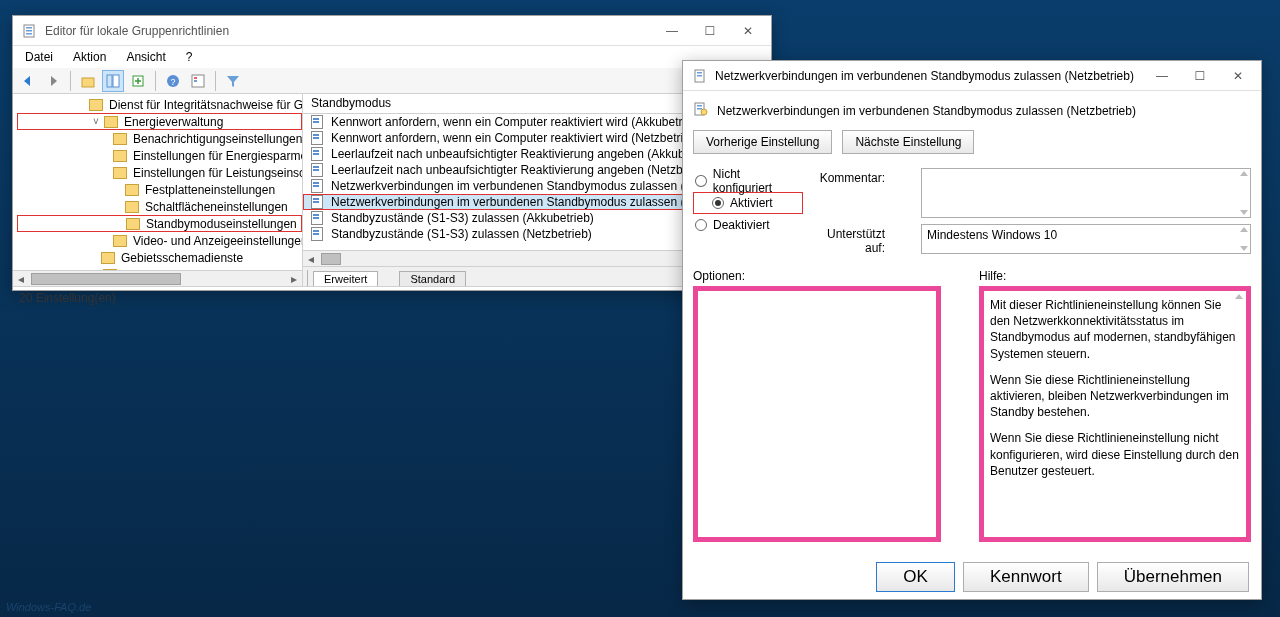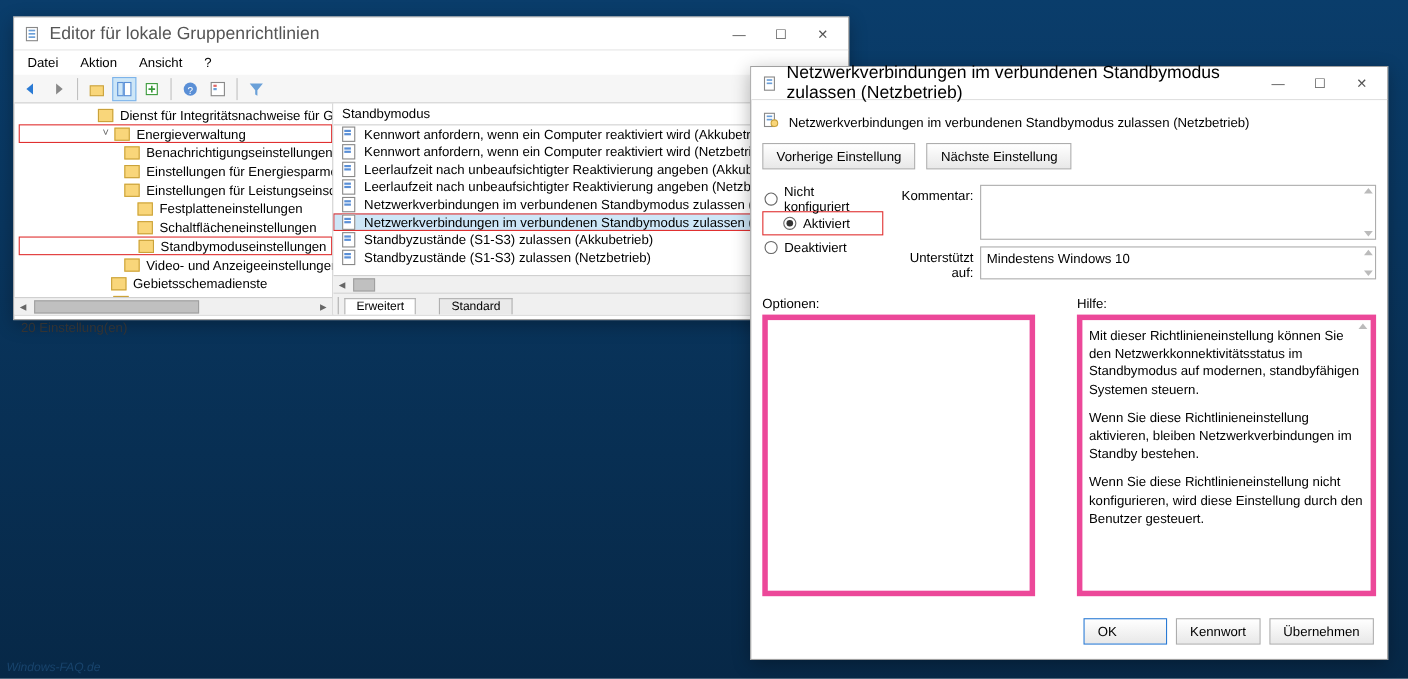--- a/index.html
+++ b/index.html
@@ -21,21 +21,21 @@
   }
   .titlebar {
     height: 30px;
     background: #fff;
     display: flex;
     align-items: center;
     padding: 0 4px;
     border-bottom: 1px solid #e0e0e0;
   }
   .titlebar .icon { width: 16px; height: 16px; margin: 0 6px; display:inline-block; }
-  .titlebar .title { flex: 1; color: #555; font-size: 16px; }
+  .titlebar .title { flex: 1; color: #555; font-size: 12px; }
   .win-controls { display: flex; }
   .win-controls div {
     width: 38px; height: 28px;
     display: flex; align-items: center; justify-content: center;
     color: #555; cursor: pointer;
   }
   .menubar {
     height: 22px;
     display: flex;
     align-items: center;
@@ -122,40 +122,40 @@
   .pol-header { display:flex; align-items:center; gap:8px; padding:4px 0 10px 0;}
   .pol-nav { display:flex; gap:10px; margin-bottom:14px;}
   .nav-btn { padding:4px 12px; border:1px solid #adadad; background:linear-gradient(#fff,#e8e8e8); cursor:pointer; font-size:12px;}
   .pol-top { display:flex; gap:10px; margin-bottom:8px;}
   .radio-col { width:110px; padding-top:2px;}
   .radio-row { display:flex; align-items:center; gap:6px; height:22px; padding:0 2px; cursor:pointer;}
   .radio-row.hl { border:1px solid #e03030; padding:0 18px;text-align:right;}
   .radio { width:12px; height:12px; border:1px solid #666; border-radius:50%; display:flex;align-items:center;justify-content:center;}
   .radio.checked:after { content:""; width:6px;height:6px;background:#333;border-radius:50%;}
   .fields-col { flex:1; }
-  .field-row { display:flex; align-items:flex-start; margin-bottom:6px;}
+  .field-row { display:flex; align-items:flex-start; margin-bottom:6px;gap:30px;}
   .field-label { width:78px; text-align:right; padding:3px 6px 0 0;}
   .field-box { flex:1; border:1px solid #adadad; background:#fff; min-height:50px; padding:3px 5px; position:relative;}
   .field-box.small { min-height:22px;}
   .field-box .scroll-ind { position:absolute; right:2px; top:2px; bottom:2px; width:8px; }
   .field-box .scroll-ind:before,.field-box .scroll-ind:after{content:"";position:absolute;left:0;width:0;height:0;border-left:4px solid transparent;border-right:4px solid transparent;}
   .field-box .scroll-ind:before{top:0;border-bottom:5px solid #bbb;}
   .field-box .scroll-ind:after{bottom:0;border-top:5px solid #bbb;}
 
   .pol-lower { display:flex; gap:10px; margin-top:6px;}
   .panel-label { margin-bottom:3px; }
   .panel-box { border:5px solid #ec4899; min-height:256px; padding:6px; position:relative;}
   .opt-col{width:248px;}
   .help-col{flex:1;padding-left:28px;}
   .help-text { line-height:1.35; font-size:12px; }
   .help-text p { margin-bottom:10px; }
   .help-col .scroll-ind { position:absolute;right:3px;top:3px;width:0;height:0;border-left:4px solid transparent;border-right:4px solid transparent;border-bottom:5px solid #bbb;}
 
   .dlg-buttons { display:flex; justify-content:flex-end; gap:8px; padding:10px 12px; }
-  .dlg-btn { min-width:76px; padding:4px 12px; border:1px solid #adadad; background:linear-gradient(#fff,#e8e8e8); cursor:pointer; font-size:12px;}
+  .dlg-btn { min-width:76px; padding:4px 26px; border:1px solid #adadad; background:linear-gradient(#fff,#e8e8e8); cursor:pointer; font-size:17px;}
   .dlg-btn.primary { border:1.5px solid #2a7ad4; }
 
   .watermark { position:absolute; left:6px; bottom:4px; color:#265a8a; font-size:11px; font-style:italic; opacity:0.55;}
 </style>
 </head>
 <body>
 
 <div id="gpedit" class="window">
   <div class="titlebar">
     <span class="icon">

